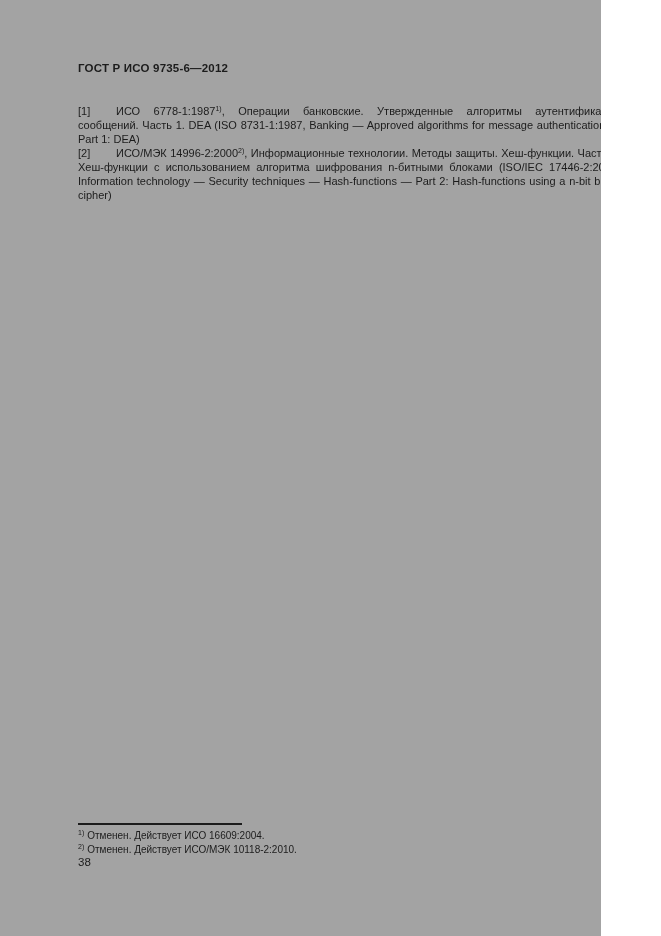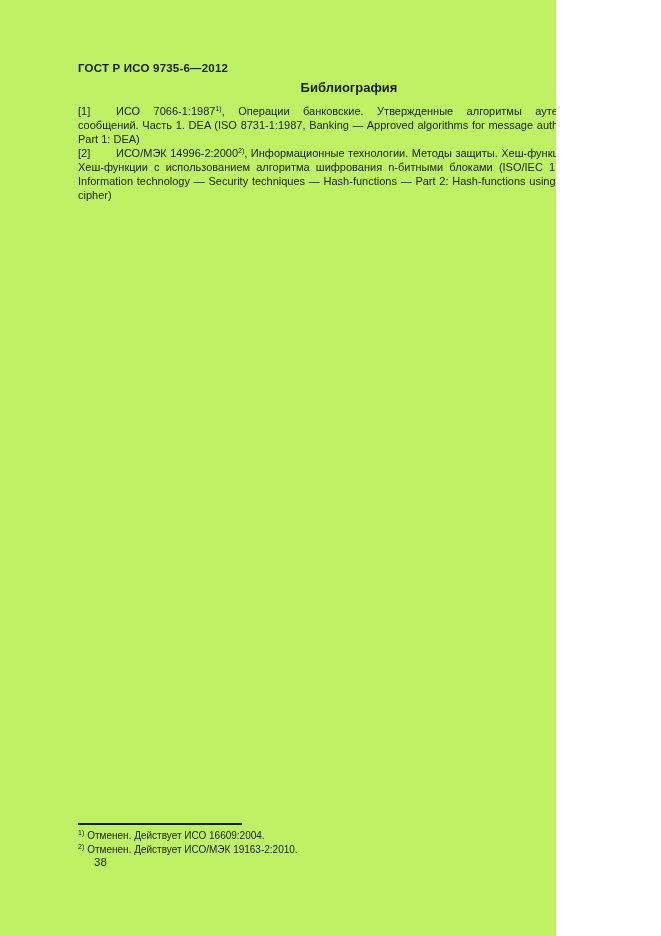--- a/index.html
+++ b/index.html
@@ -2,27 +2,26 @@
 <html><head>
 <meta charset="utf-8">
 <style>
   html, body {
     margin: 0;
     padding: 0;
     background: #ffffff;
   }
   .page {
     position: relative;
-    width: 528px;
+    width: 601px;
     height: 936px;
-    background: #bef264;
+    background: #a3a3a3;
     font-family: "Liberation Sans", sans-serif;
     color: #1c1c1c;
     overflow: hidden;
-    padding-left: 28px;
   }
   .doc-header {
     position: absolute;
     left: 78px;
     top: 62px;
     font-size: 11.5px;
     font-weight: bold;
     letter-spacing: 0.2px;
     white-space: nowrap;
   }
@@ -73,38 +72,36 @@
     margin-bottom: 4px;
   }
   .footnote .fn-text {
     margin-left: 3px;
   }
   .page-number {
     position: absolute;
     left: 78px;
     top: 856px;
     font-size: 11.5px;
-    margin-left: 16px;
   }
 </style>
 </head>
 <body>
 
 <div class="page">
 
   <div class="doc-header">ГОСТ Р ИСО 9735-6—2012</div>
 
-  <div class="section-title">Библиография</div>
 
   <div class="bib-block">
-    <p class="bib-entry"><span class="bib-label">[1]</span><span>ИСО 7066-1:1987</span><sup>1)</sup><span>, Операции банковские. Утвержденные алгоритмы аутентификации сообщений. Часть 1. DEA (ISO 8731-1:1987, Banking — Approved algorithms for message authentication — Part 1: DEA)</span></p>
+    <p class="bib-entry"><span class="bib-label">[1]</span><span>ИСО 6778-1:1987</span><sup>1)</sup><span>, Операции банковские. Утвержденные алгоритмы аутентификации сообщений. Часть 1. DEA (ISO 8731-1:1987, Banking — Approved algorithms for message authentication — Part 1: DEA)</span></p>
     <p class="bib-entry"><span class="bib-label">[2]</span><span>ИСО/МЭК 14996-2:2000</span><sup>2)</sup><span>, Информационные технологии. Методы защиты. Хеш-функции. Часть 2. Хеш-функции с использованием алгоритма шифрования n-битными блоками (ISO/IEC 17446-2:2000, Information technology — Security techniques — Hash-functions — Part 2: Hash-functions using a n-bit block cipher)</span></p>
   </div>
 
   <div class="footnote-block">
     <div class="footnote-rule"></div>
     <div class="footnote"><sup>1)</sup><span class="fn-text">Отменен. Действует ИСО 16609:2004.</span></div>
-    <div class="footnote"><sup>2)</sup><span class="fn-text">Отменен. Действует ИСО/МЭК 19163-2:2010.</span></div>
+    <div class="footnote"><sup>2)</sup><span class="fn-text">Отменен. Действует ИСО/МЭК 10118-2:2010.</span></div>
   </div>
 
   <div class="page-number">38</div>
 
 </div>
 
 </body></html>

